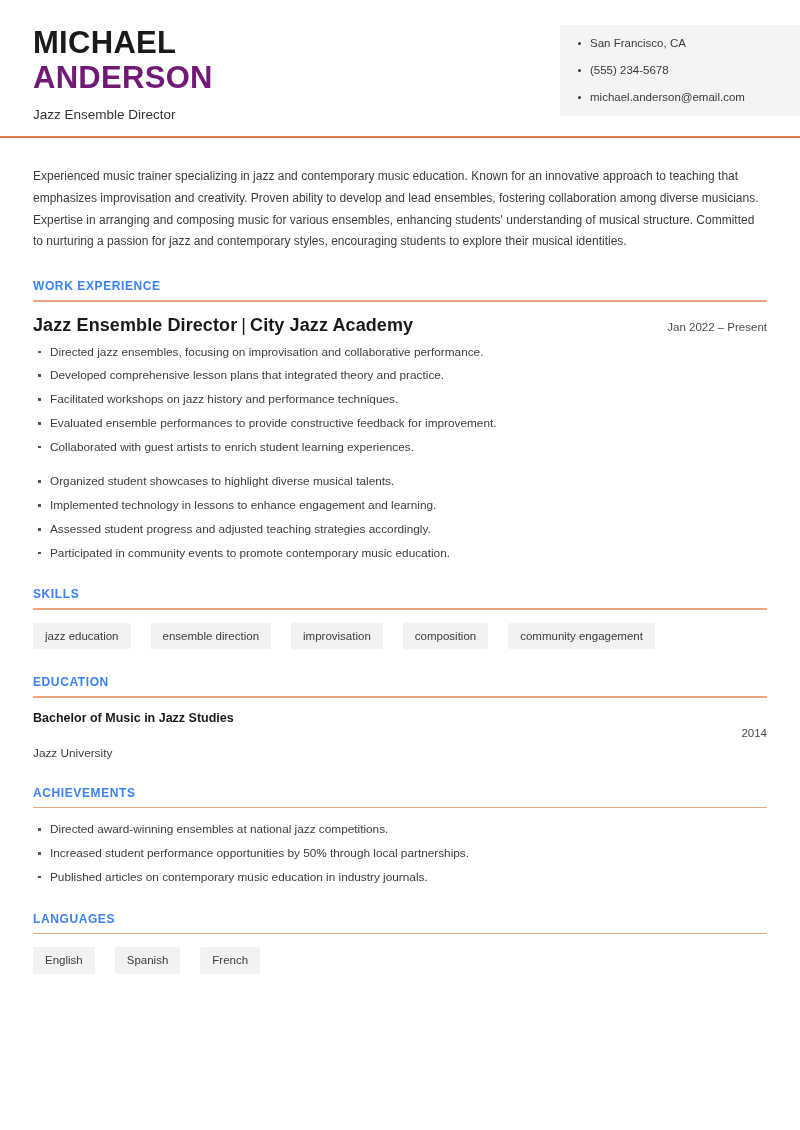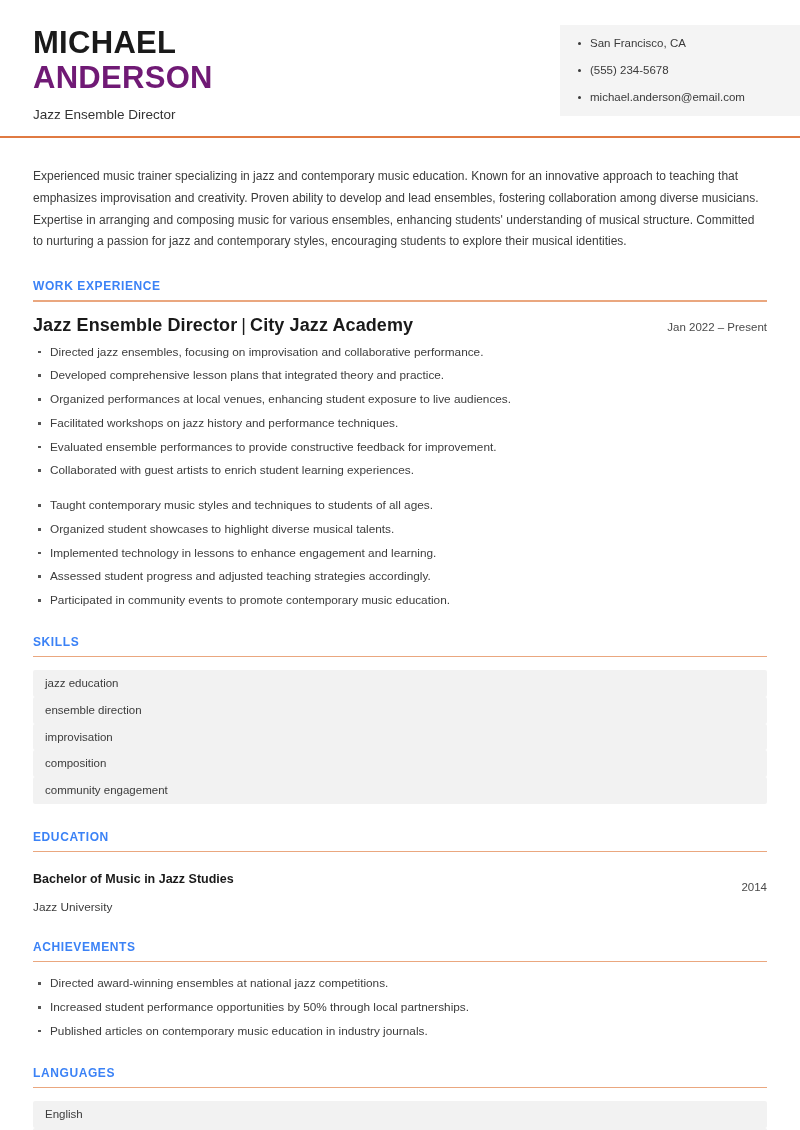--- a/index.html
+++ b/index.html
@@ -175,38 +175,37 @@
     top: 7px;
     width: 2.6px;
     height: 2.6px;
     background: #555555;
   }
 
   
   .chips {
     display: flex;
     flex-wrap: wrap;
-    gap: 0;
-    flex-direction: column;
+    gap: 20px;
   }
   .chip {
     background: #f2f2f2;
     border-radius: 2px;
     padding: 7px 12px;
     font-size: 11.5px;
     color: #3c3c3c;
     line-height: 1.1;
     white-space: nowrap;
   }
 
   
   .edu-head {
     display: flex;
     justify-content: space-between;
-    align-items: center;
+    align-items: flex-start;
   }
   .edu-degree {
     font-size: 12.5px;
     font-weight: bold;
     color: #1a1a1a;
   }
   .edu-year {
     font-size: 11.5px;
     color: #4a4a4a;
     margin-top: 16px;
@@ -254,30 +253,28 @@
       <div class="section-rule"></div>
 
       <div class="job">
         <div class="job-head">
           <div class="job-heading"><span>Jazz Ensemble Director</span><span class="sep">|</span><span>City Jazz Academy</span></div>
           <div class="job-dates">Jan 2022 – Present</div>
         </div>
         <ul class="bullets">
           <li>Directed jazz ensembles, focusing on improvisation and collaborative performance.</li>
           <li>Developed comprehensive lesson plans that integrated theory and practice.</li>
-          <li>Organized performances at local venues, enhancing student exposure to live audiences.</li>
           <li>Facilitated workshops on jazz history and performance techniques.</li>
           <li>Evaluated ensemble performances to provide constructive feedback for improvement.</li>
           <li>Collaborated with guest artists to enrich student learning experiences.</li>
         </ul>
       </div>
 
       <div class="job">
         <ul class="bullets">
-          <li>Taught contemporary music styles and techniques to students of all ages.</li>
           <li>Organized student showcases to highlight diverse musical talents.</li>
           <li>Implemented technology in lessons to enhance engagement and learning.</li>
           <li>Assessed student progress and adjusted teaching strategies accordingly.</li>
           <li>Participated in community events to promote contemporary music education.</li>
         </ul>
       </div>
     </div>
 
     <div class="section">
       <div class="section-title">SKILLS</div>

